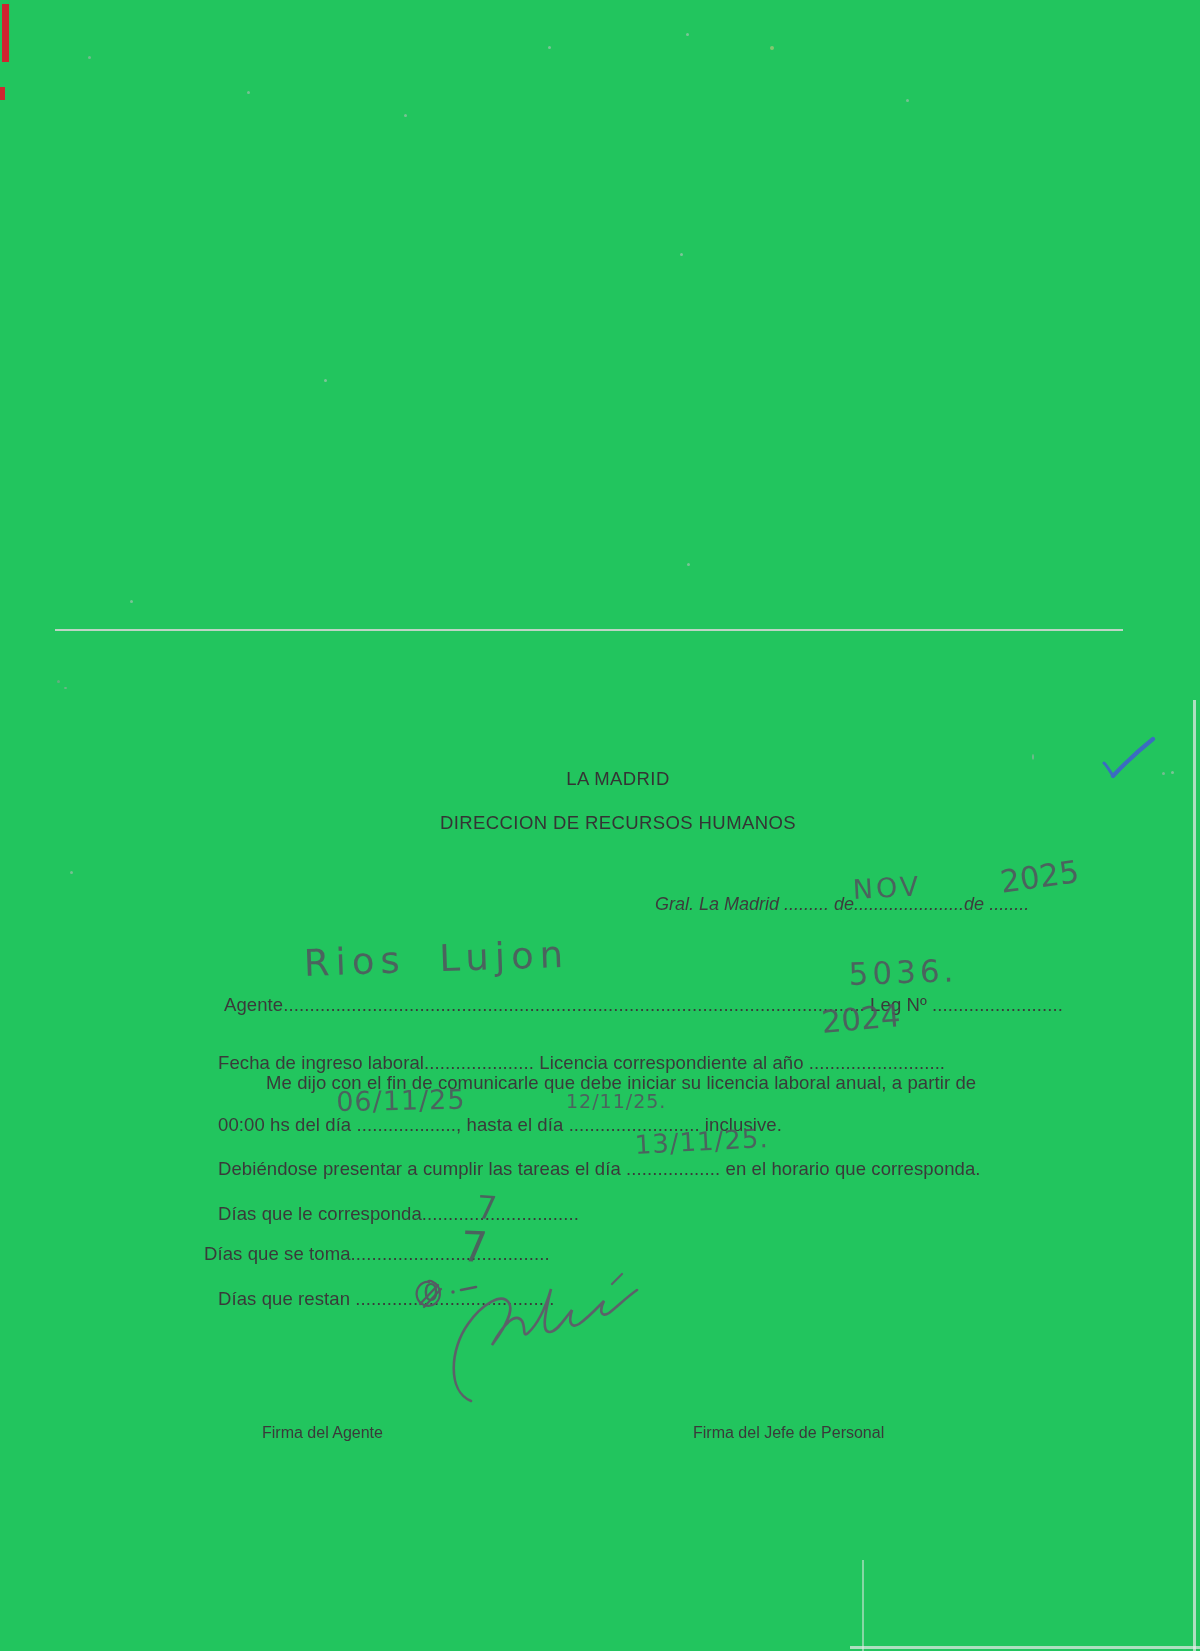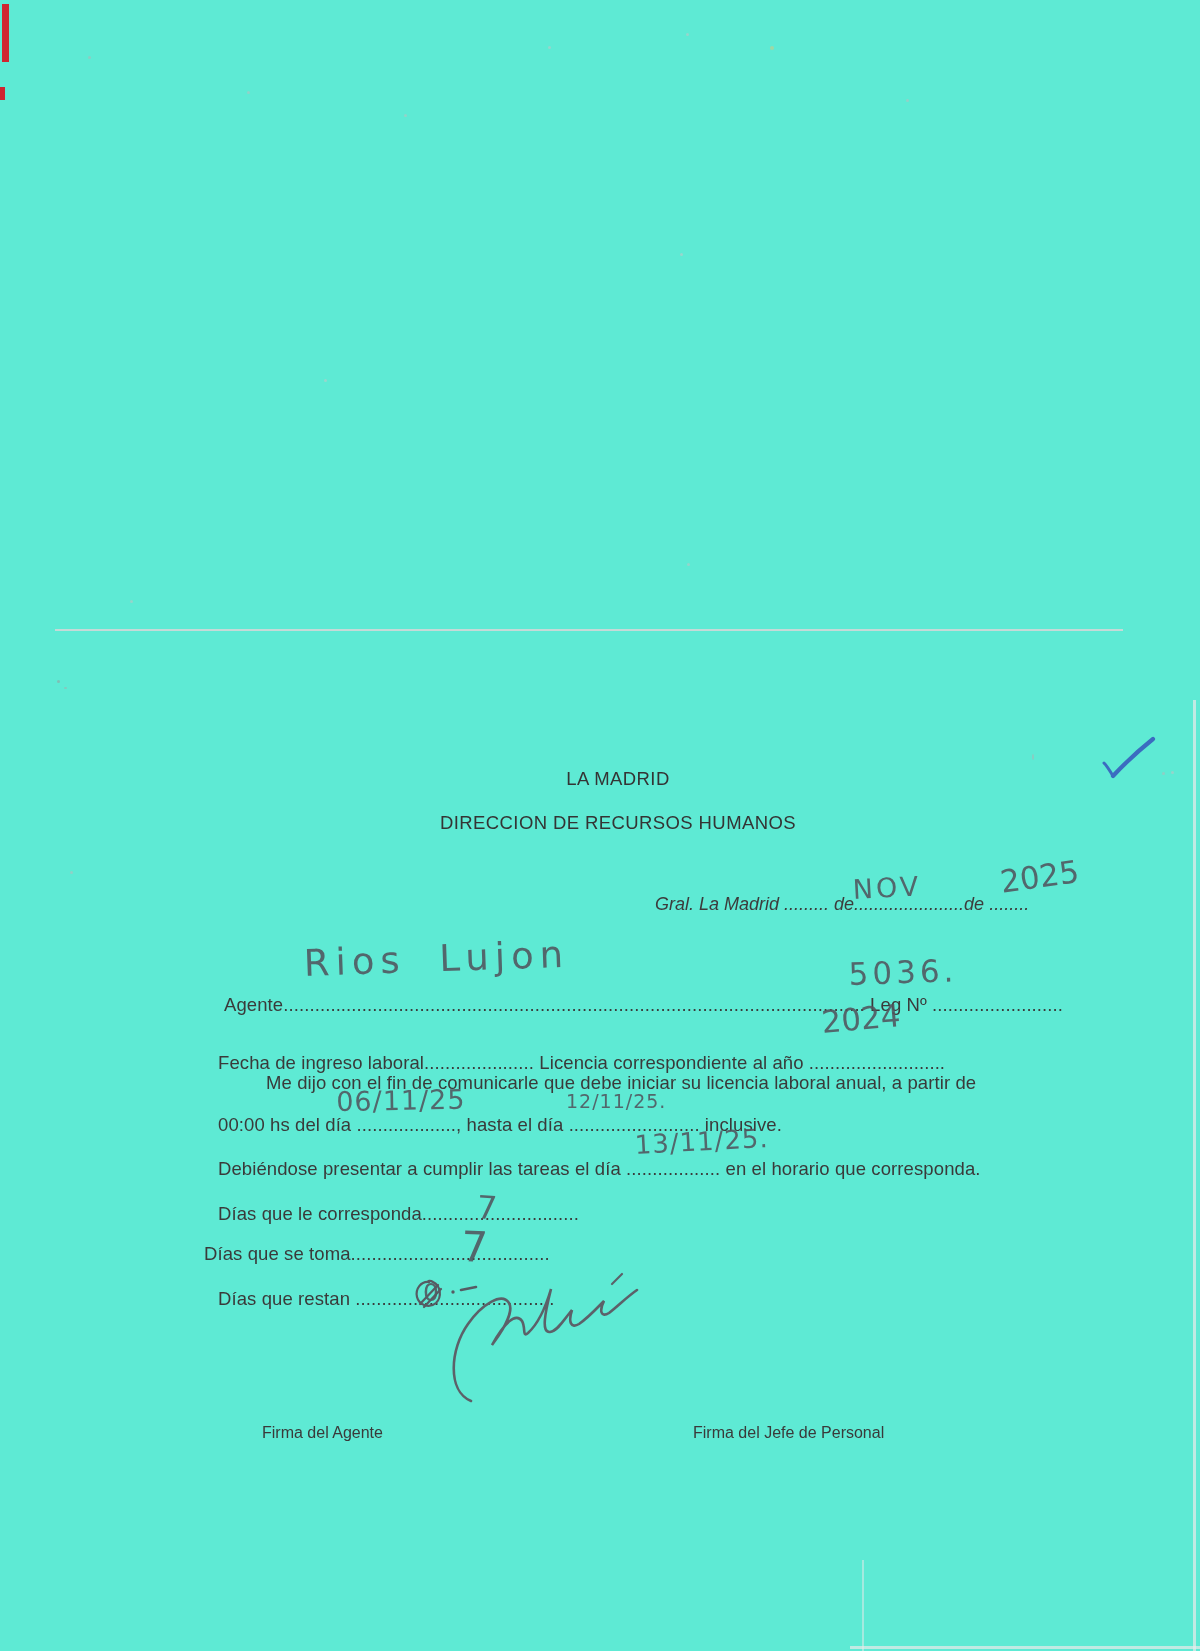--- a/index.html
+++ b/index.html
@@ -1,17 +1,17 @@
 <!DOCTYPE html>
 <html><head>
 <meta charset="utf-8">
 <style>
   html,body{margin:0;padding:0;background:#ffffff;}
   .page{
-    position:relative;width:1200px;height:1651px;background:#5eead4;overflow:hidden;
+    position:relative;width:1200px;height:1651px;background:#22c55e;overflow:hidden;
     font-family:"Liberation Sans",sans-serif;color:#3a3a3a;
   }
   .abs{position:absolute;}
   .printed{font-size:18.5px;color:#3a3a3a;letter-spacing:.1px;white-space:nowrap;}
   .title{font-size:18.5px;color:#343434;letter-spacing:.4px;}
   .dateline{font-size:18px;color:#3c3c3c;white-space:nowrap;}
   .hw{
     font-family:"DejaVu Sans",sans-serif;color:#51565e;white-space:nowrap;
     opacity:.88;transform-origin:left top;
   }

